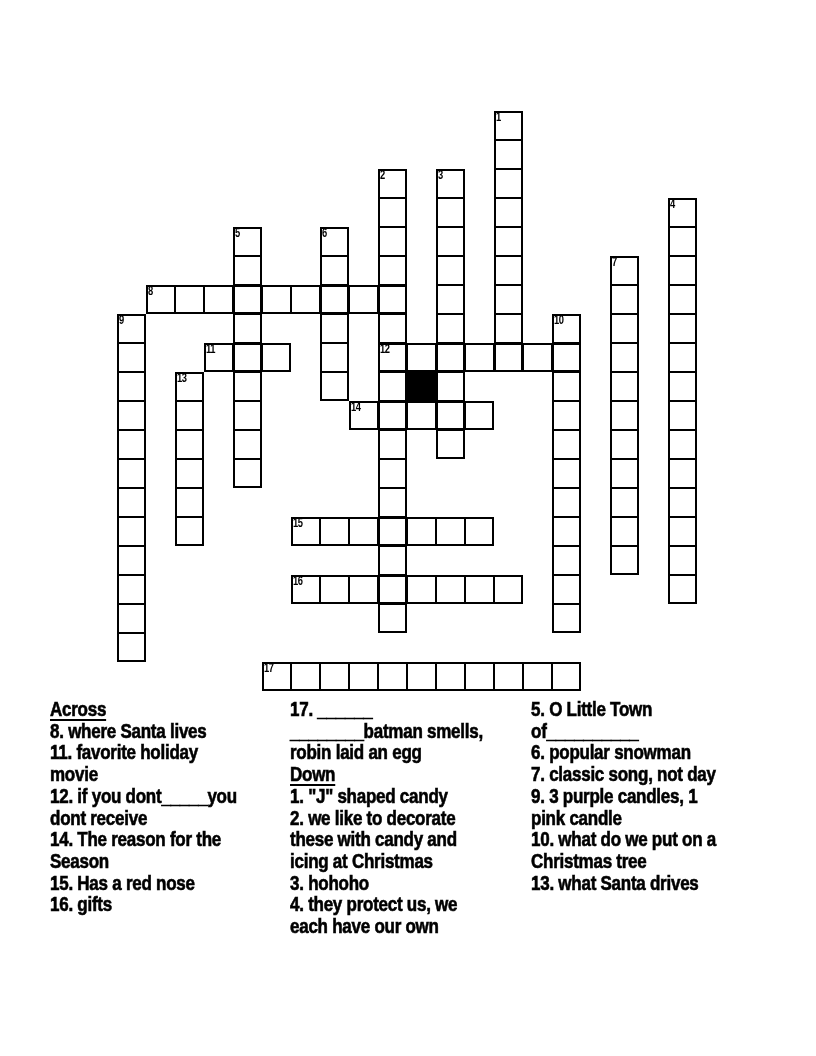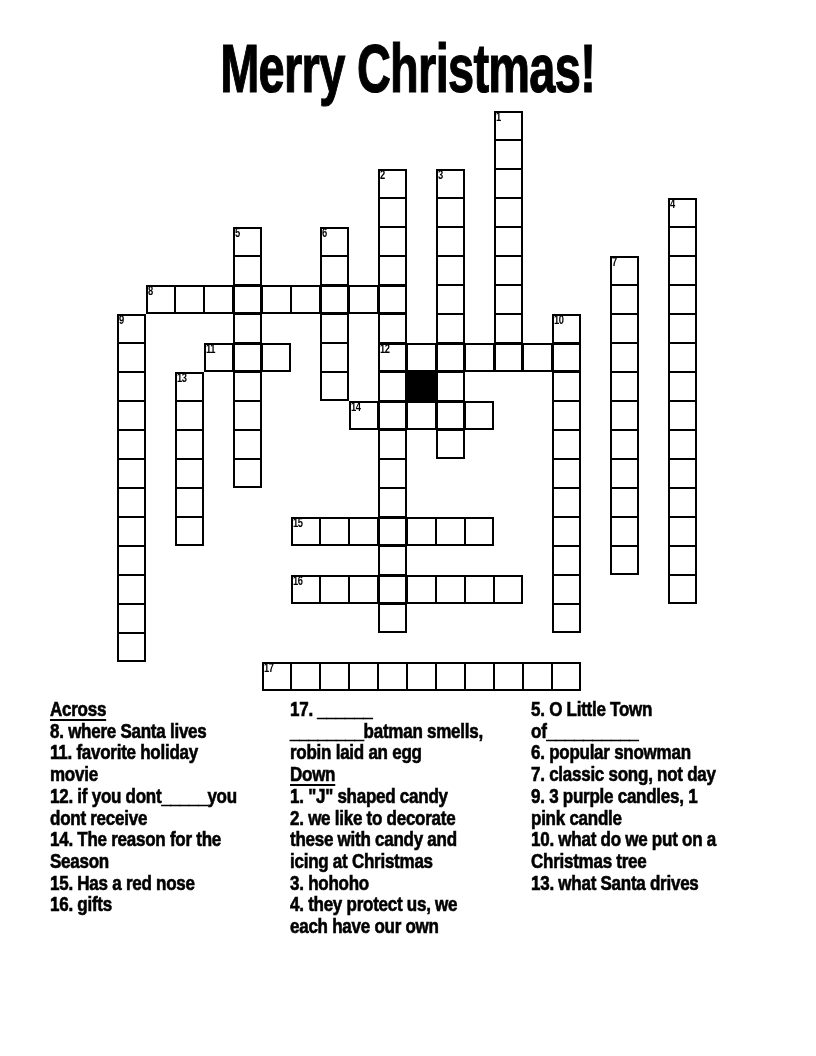--- a/index.html
+++ b/index.html
@@ -45,23 +45,20 @@
   .clue-item{white-space:pre-line;}
   .clue-header{
     text-decoration:underline;text-decoration-thickness:2px;text-underline-offset:3px;
   }
 </style>
 </head>
 <body>
 
 <div class="page">
 
-  <div class="title">
-    <span>Merry Christmas!</span>
-  </div>
 
   <div id="grid">
       <div class="cell" style="left: 494px; top: 111px;"></div>
       <div class="cell" style="left: 494px; top: 140px;"></div>
       <div class="cell" style="left: 494px; top: 169px;"></div>
       <div class="cell" style="left: 494px; top: 198px;"></div>
       <div class="cell" style="left: 494px; top: 227px;"></div>
       <div class="cell" style="left: 494px; top: 256px;"></div>
       <div class="cell" style="left: 494px; top: 285px;"></div>
       <div class="cell" style="left: 494px; top: 314px;"></div>

